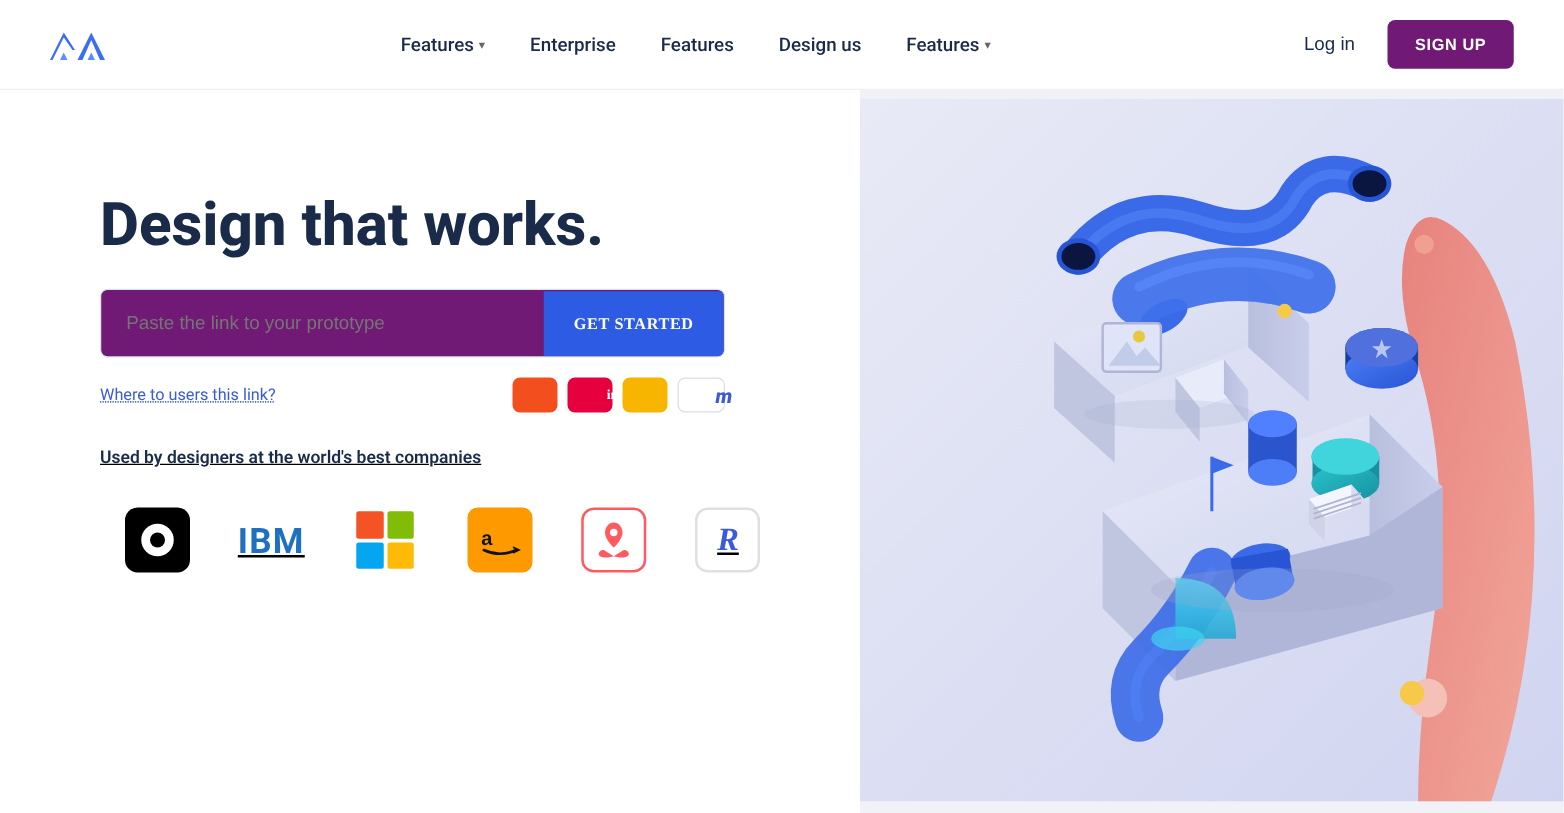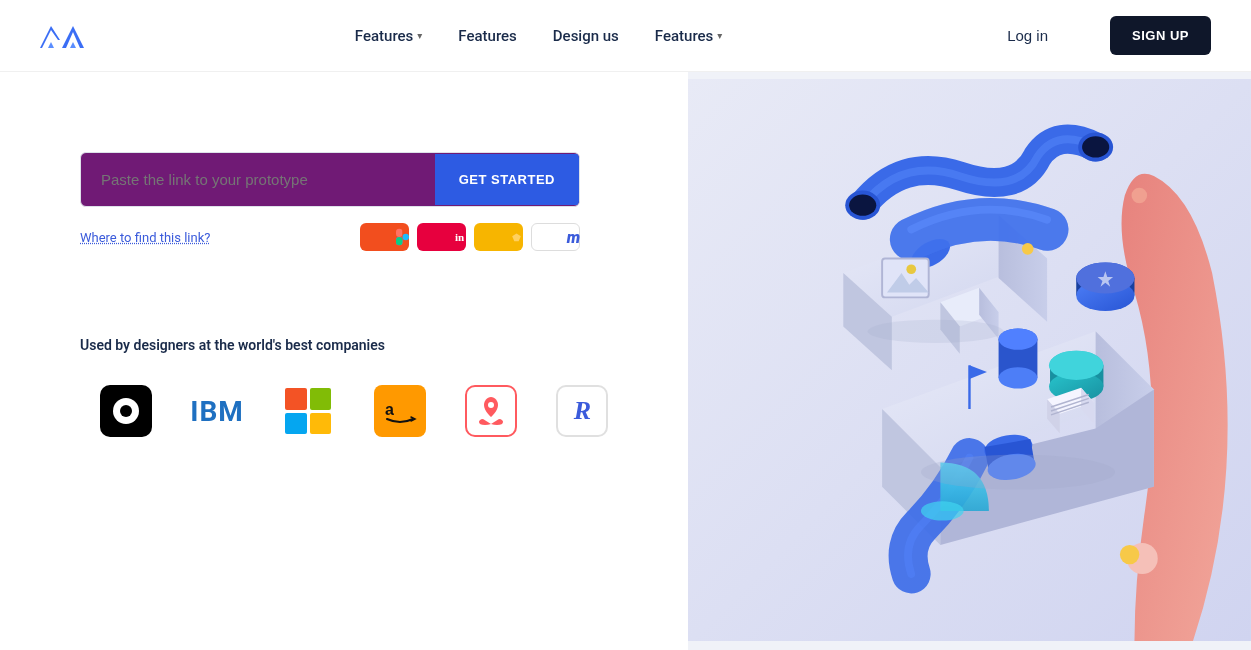--- a/index.html
+++ b/index.html
@@ -52,31 +52,30 @@
     .login-btn {
       font-size: 15px;
       color: #1a2b4a;
       font-weight: 500;
       cursor: pointer;
       padding: 8px 14px;
       background: none;
       border: none;
     }
     .signup-btn {
-      background: #0f172a;
+      background: #701a75;
       color: #fff;
       font-size: 13px;
       font-weight: 700;
       letter-spacing: 0.5px;
       padding: 12px 22px;
       border: none;
       border-radius: 6px;
       cursor: pointer;
       text-transform: uppercase;
-      margin-left: 36px;
     }
 
     
     .hero {
       display: flex;
       align-items: flex-start;
       min-height: 580px;
       position: relative;
       overflow: hidden;
     }
@@ -131,59 +130,61 @@
       background: #2d5be3;
       color: #fff;
       font-size: 13px;
       font-weight: 700;
       letter-spacing: 0.5px;
       padding: 18px 24px;
       border: none;
       cursor: pointer;
       white-space: nowrap;
       text-transform: uppercase;
+      font-family: Liberation Serif, serif;
     }
     .help-link {
       display: flex;
       align-items: center;
       justify-content: space-between;
       max-width: 500px;
     }
     .find-link {
       font-size: 13px;
       color: #3b5bdb;
       text-decoration: underline dotted;
       cursor: pointer;
     }
     .tool-icons {
       display: flex;
       align-items: center;
       gap: 8px;
     }
     .tool-icon {
-      width: 49px;
+      width: 36px;
       height: 28px;
       border-radius: 6px;
       display: flex;
       align-items: center;
       justify-content: center;
       font-size: 14px;
       font-weight: 700;
       color: #fff;
       cursor: pointer;
       padding-left: 36px;
     }
     .tool-figma { background: #f24e1e; }
     .tool-invision { background: #e7003e; }
     .tool-sketch { background: #f7b500; }
     .tool-marvel { background: #fff; border: 1px solid #ddd; color: #3b5bdb; font-style: italic; }
 
     
     .companies {
-      margin-top: 86px;
+      margin-top: 28px;
+      text-decoration: underline;
     }
     .companies-label {
       font-size: 14px;
       color: #1a2b4a;
       font-weight: 600;
       margin-bottom: 24px;
     }
     .company-logos {
       display: flex;
       gap: 0;
@@ -231,20 +232,23 @@
       <path fill="#3b6ef5" d="M22 28 L33 6 L44 28 L40 28 L33 12 L26 28 Z"></path>
       <path fill="#5b8eff" d="M8 28 L11 22 L14 28 Z"></path>
       <path fill="#5b8eff" d="M30 28 L33 22 L36 28 Z"></path>
     </svg>
   </div>
 
   <div class="nav-links">
     <a class="nav-link">
       <span>Features</span>
       <span class="chevron">▾</span>
+    </a>
+    <a class="nav-link">
+      <span>Enterprise</span>
     </a>
     <a class="nav-link">
       <span>Features</span>
     </a>
     <a class="nav-link">
       <span>Design us</span>
     </a>
     <a class="nav-link">
       <span>Features</span>
       <span class="chevron">▾</span>
@@ -253,28 +257,29 @@
 
   <div class="nav-actions">
     <button class="login-btn">Log in</button>
     <button class="signup-btn">SIGN UP</button>
   </div>
 </nav>
 
 <section class="hero">
 
   <div class="hero-left">
+    <h1 class="hero-title">Design that works.</h1>
 
     <div class="cta-form">
       <input class="cta-input" type="text" placeholder="Paste the link to your prototype" style="">
       <button class="cta-btn">GET STARTED</button>
     </div>
 
     <div class="help-link">
-      <a class="find-link">Where to find this link?</a>
+      <a class="find-link">Where to users this link?</a>
       <div class="tool-icons">
 
         <div class="tool-icon tool-figma" title="Figma">
           <svg width="14" height="18" viewBox="0 0 14 18" fill="none">
             <rect x="0" y="0" width="7" height="9" rx="3.5" fill="#ff7262"></rect>
             <rect x="7" y="0" width="7" height="9" rx="3.5" fill="#f24e1e"></rect>
             <rect x="0" y="9" width="7" height="9" rx="3.5" fill="#a259ff"></rect>
             <circle cx="10.5" cy="9" r="3.5" fill="#1abcfe"></circle>
             <rect x="0" y="9" width="7" height="9" rx="3.5" fill="#0acf83"></rect>
           </svg>

